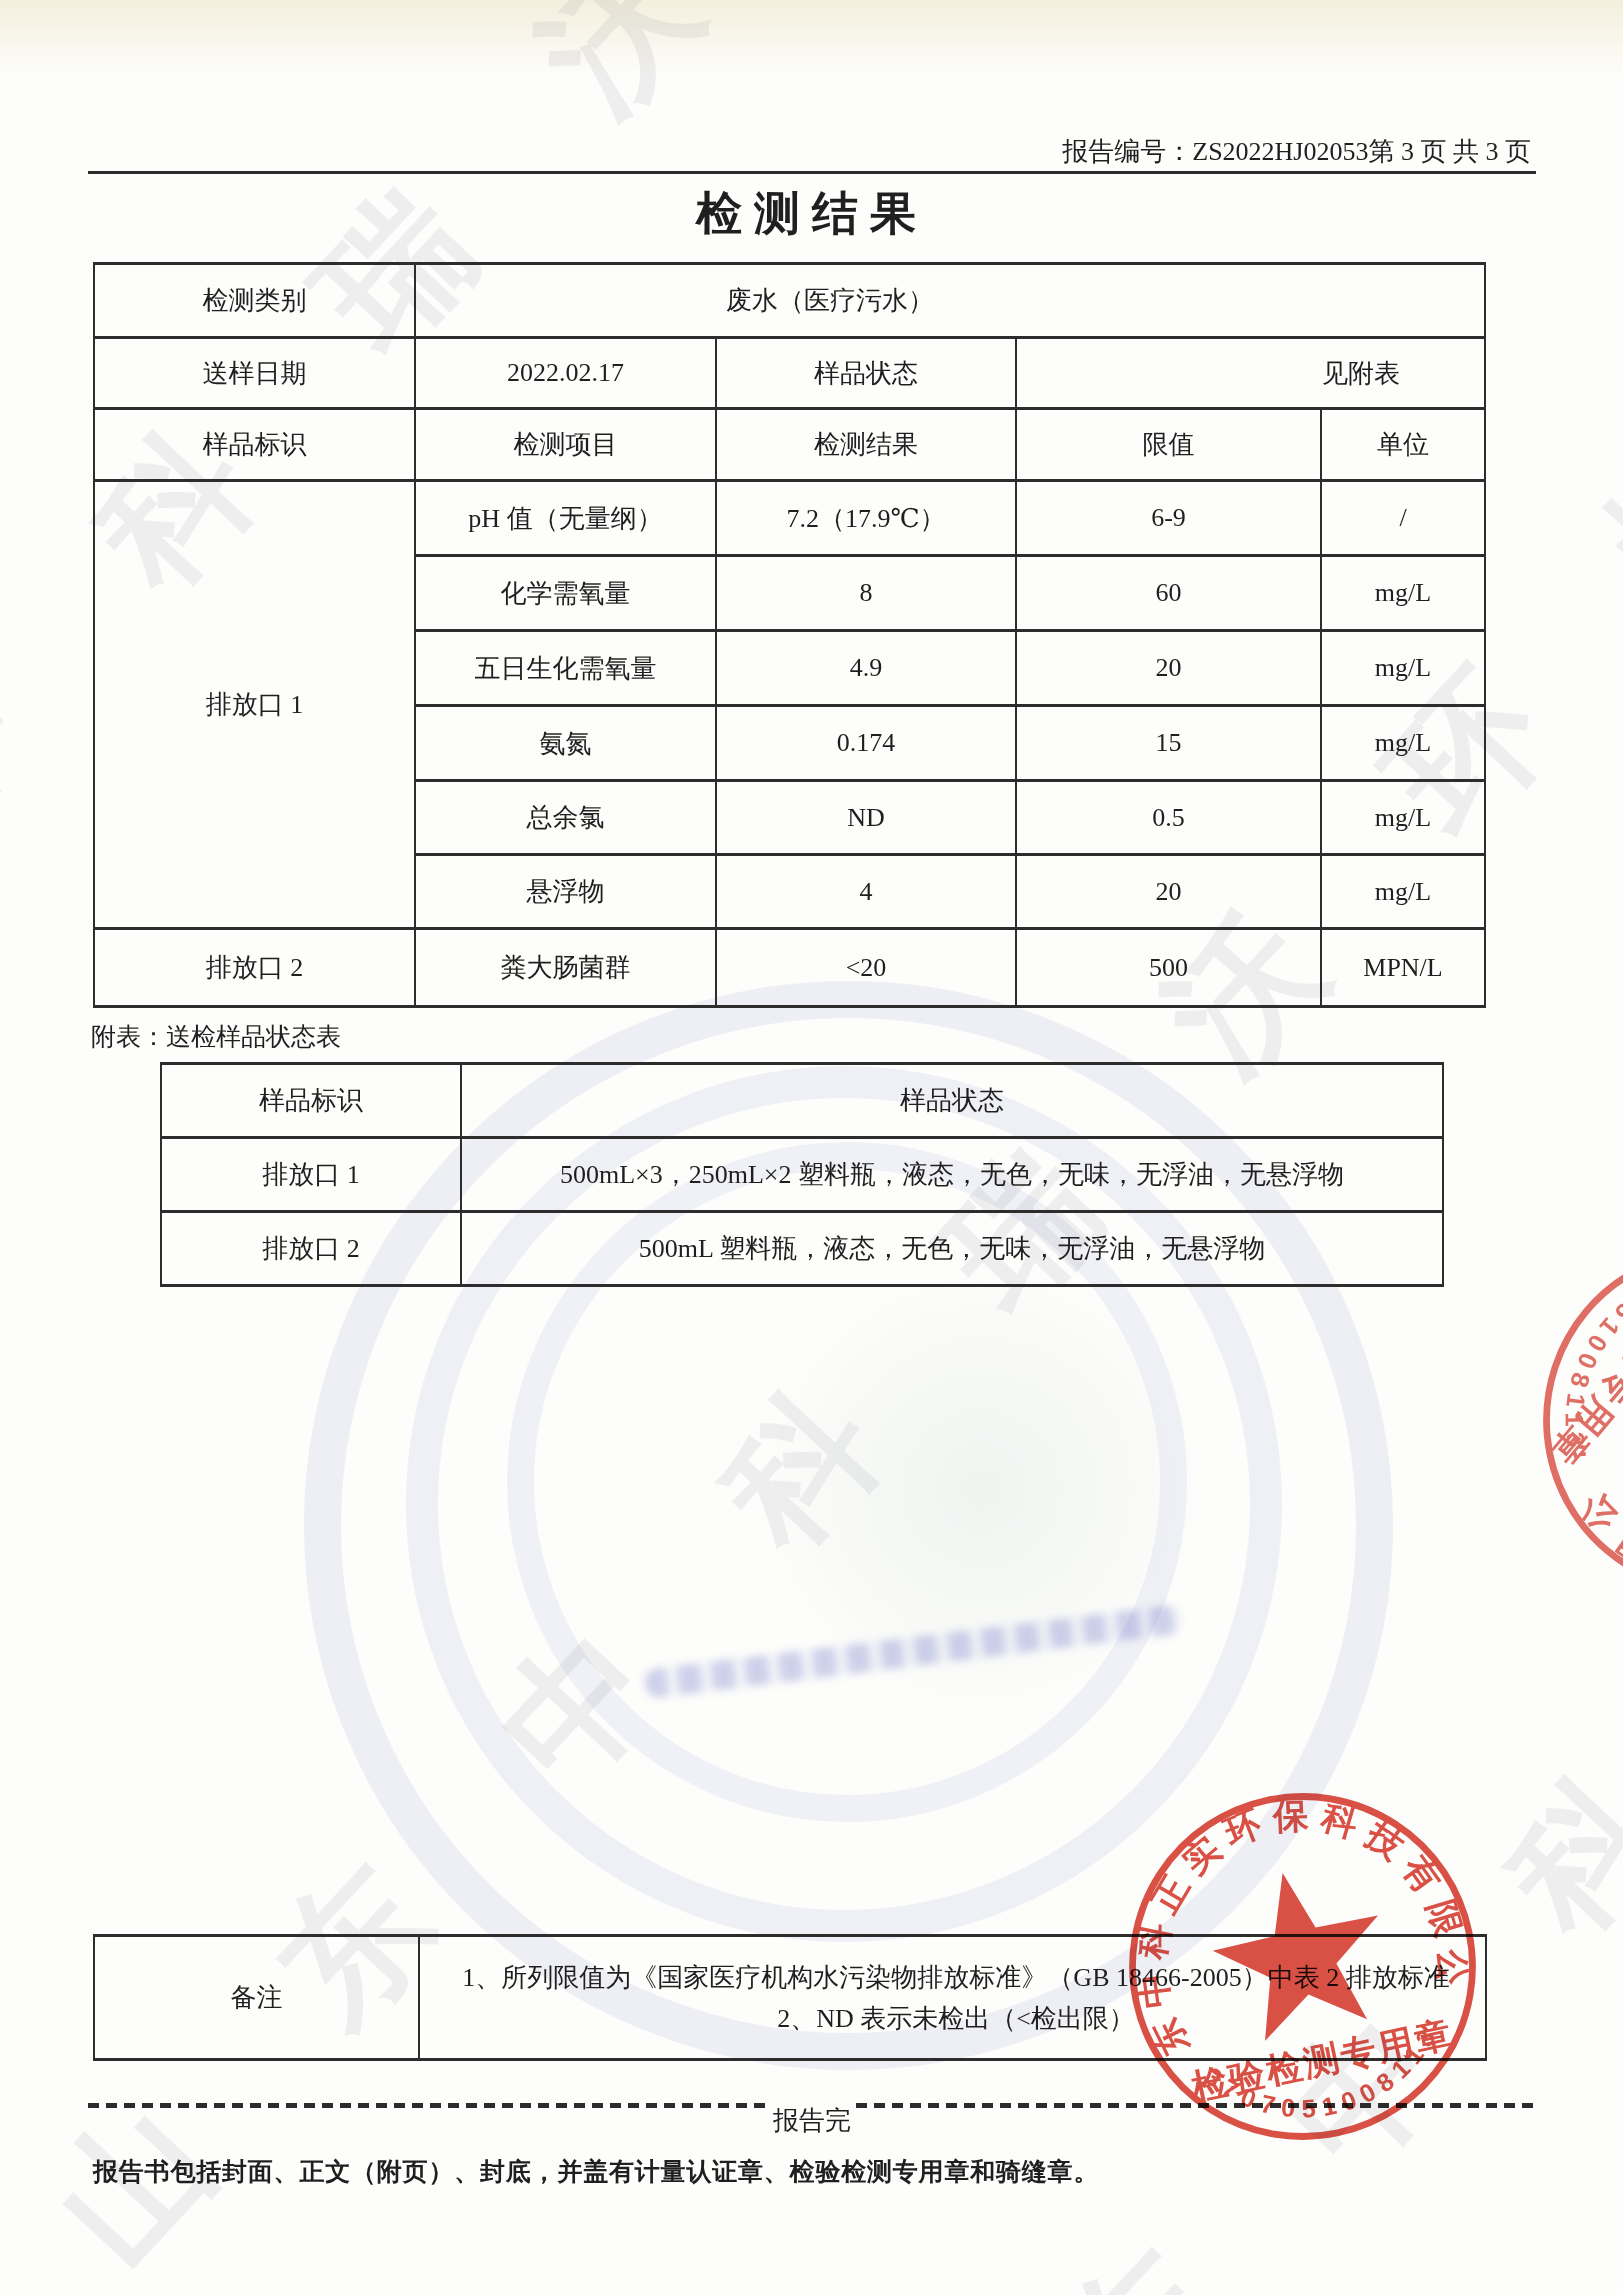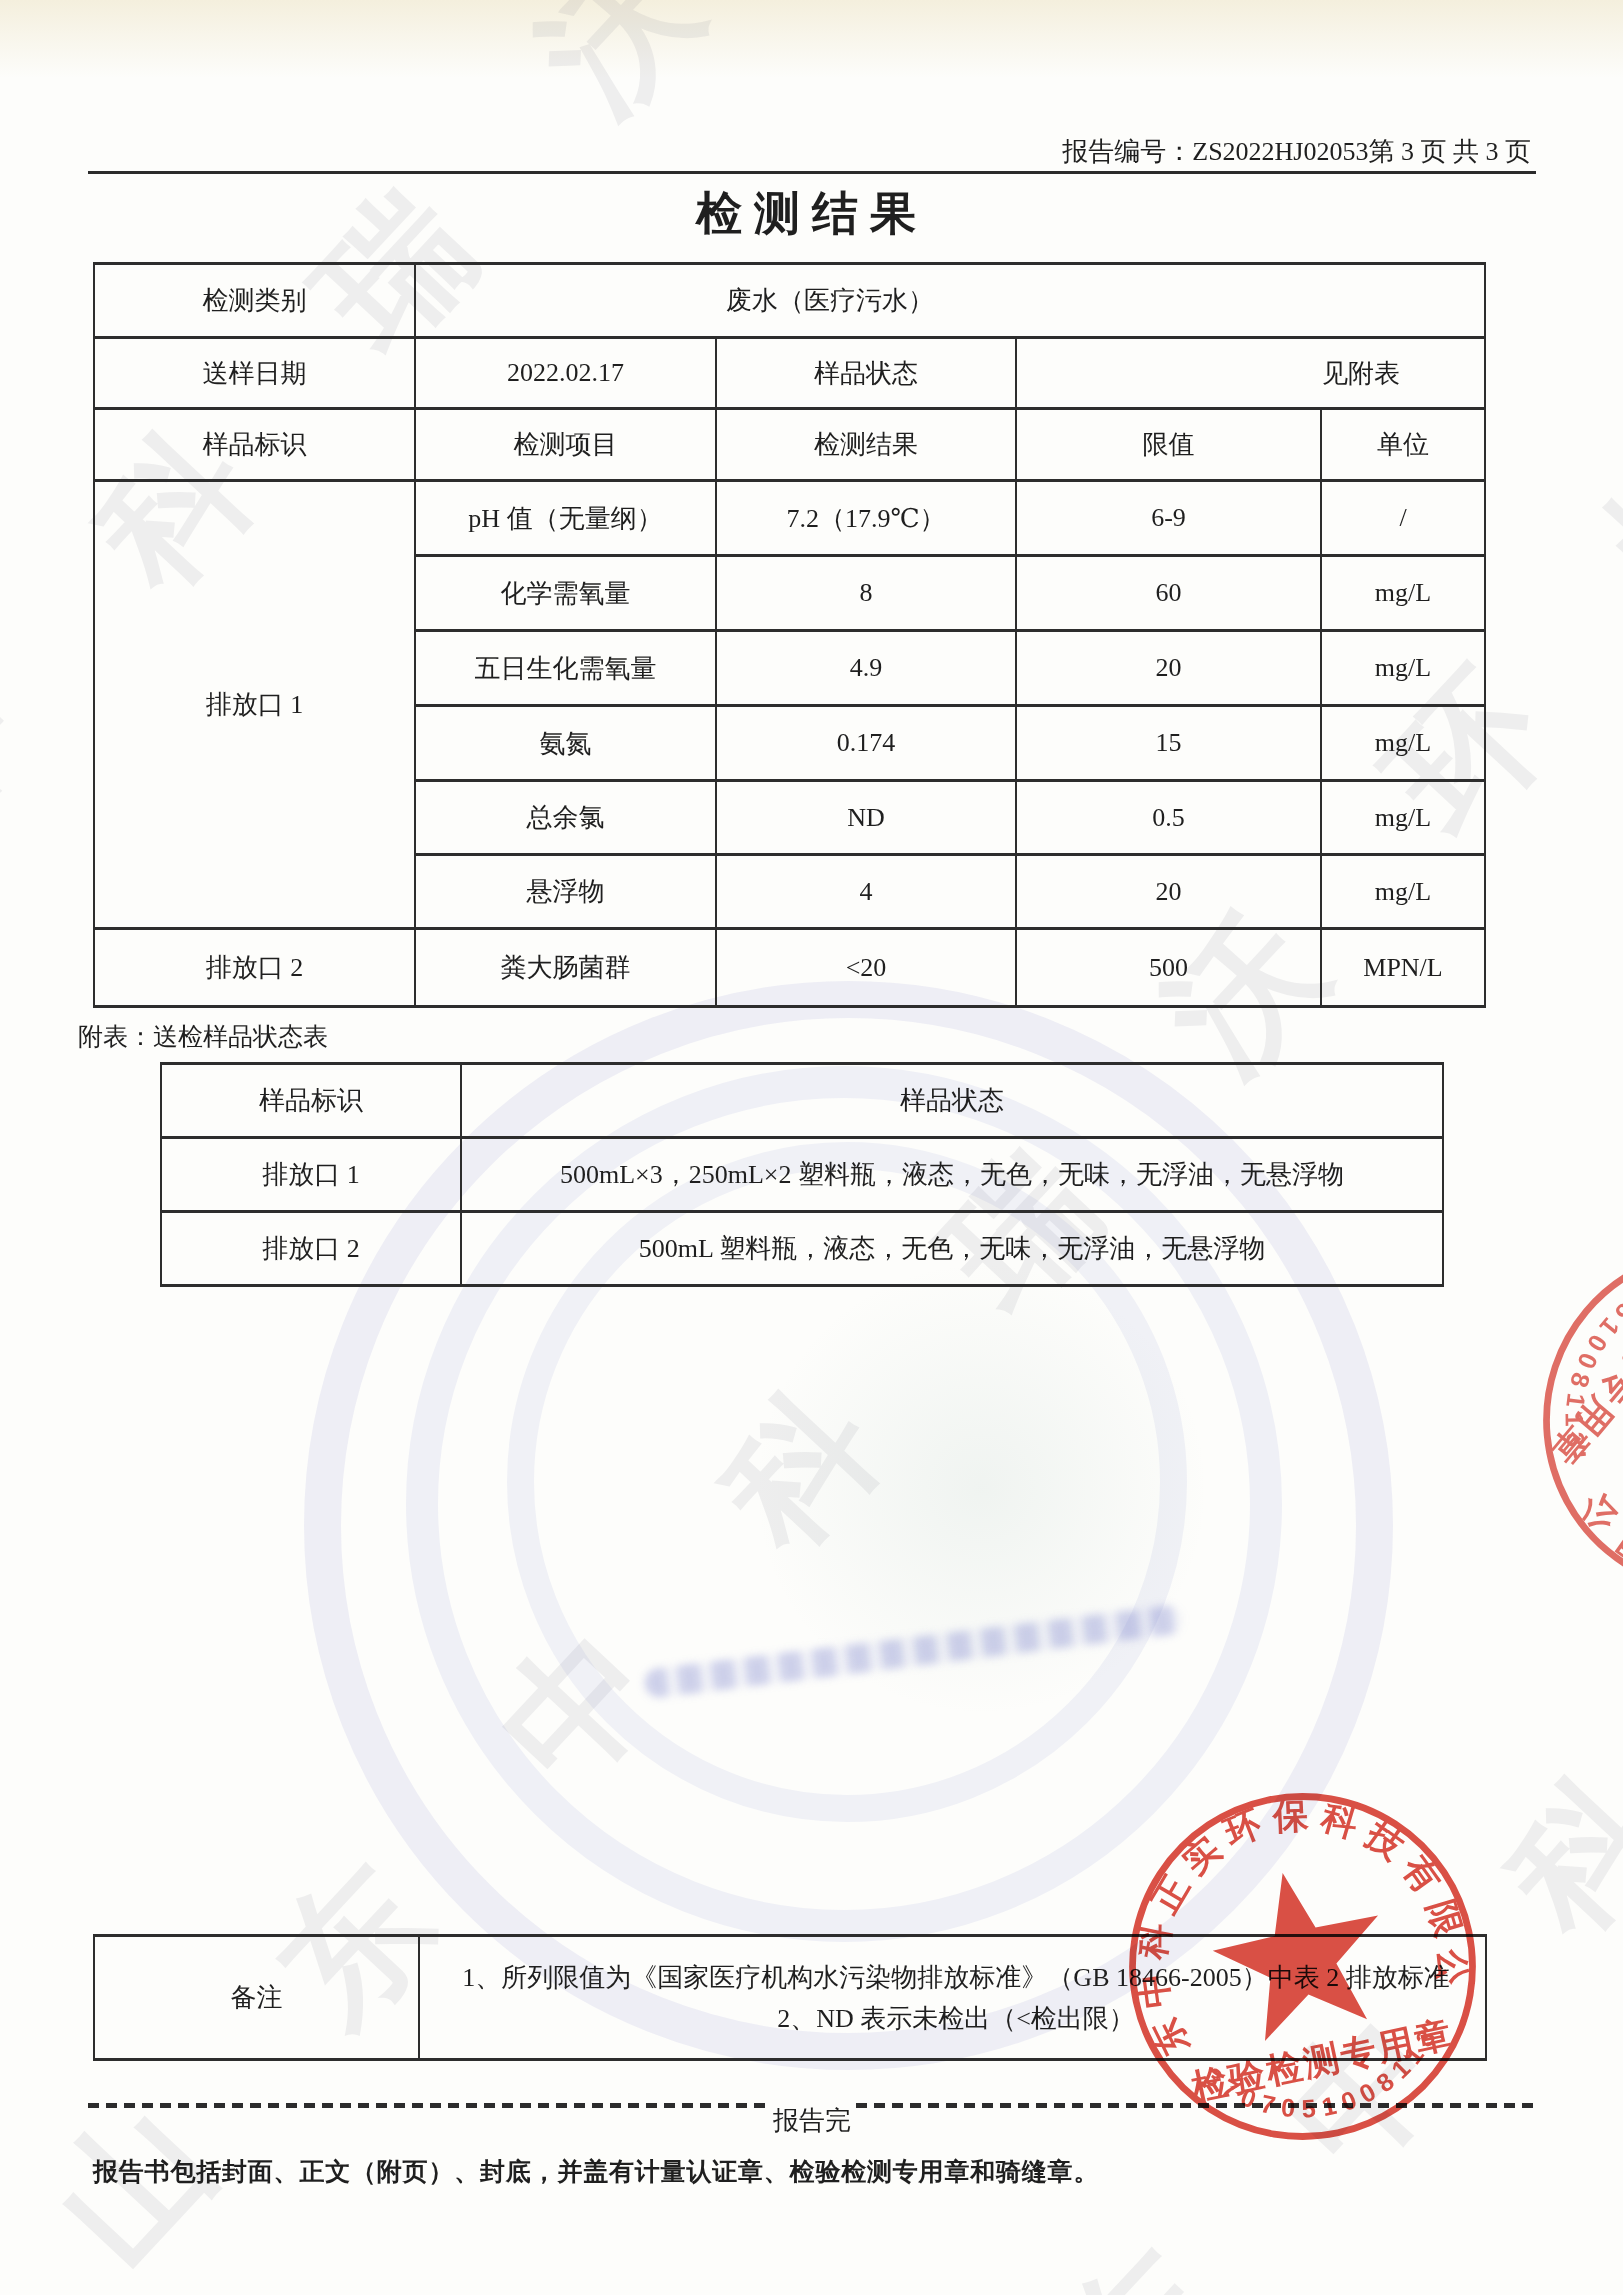--- a/index.html
+++ b/index.html
@@ -36,21 +36,21 @@
     text-align:center;vertical-align:middle;font-size:26px;padding:0;overflow:hidden;}
   table.main{left:93px;top:262px;width:1391px;}
   table.appendix{left:160px;top:1062px;width:1282px;}
   table.remarks{left:93px;top:1934px;width:1391px;}
   tr.h88{height:74px}tr.h84{height:71px}tr.h85{height:72px}
   tr.h89{height:75px}tr.h92{height:78px}tr.h87{height:74px}tr.h147{height:124px}
   td.cell-wastewater{text-align:right;padding-right:550px;}
   td.cell-seeappendix{text-align:right;padding-right:84px;}
   td.remarks-body{text-align:center;padding:8.5px 17px 8.5px 24px;line-height:41px;}
   
-  .appendix-label{position:absolute;left:78px;top:1020px;font-size:25px;}
+  .appendix-label{position:absolute;left:91px;top:1020px;font-size:25px;}
   .report-end{position:absolute;left:88px;top:2103px;width:1448px;height:34px;
     display:flex;align-items:flex-start;}
   .report-end .dash{flex:1;height:5px;
     background:repeating-linear-gradient(90deg,#2c2c2c 0 11px,rgba(0,0,0,0) 11px 18px);}
   .report-end .lbl{font-size:26px;margin:0 5px;}
   .footer-note{position:absolute;left:93px;top:2155px;font-size:25px;font-weight:600;
     font-family:"Liberation Sans",sans-serif;letter-spacing:0.8px;}
   
   svg.stamp{position:absolute;mix-blend-mode:multiply;}
   svg.stamp-main{left:1108px;top:1772px;transform:rotate(-12deg);opacity:.88;}

